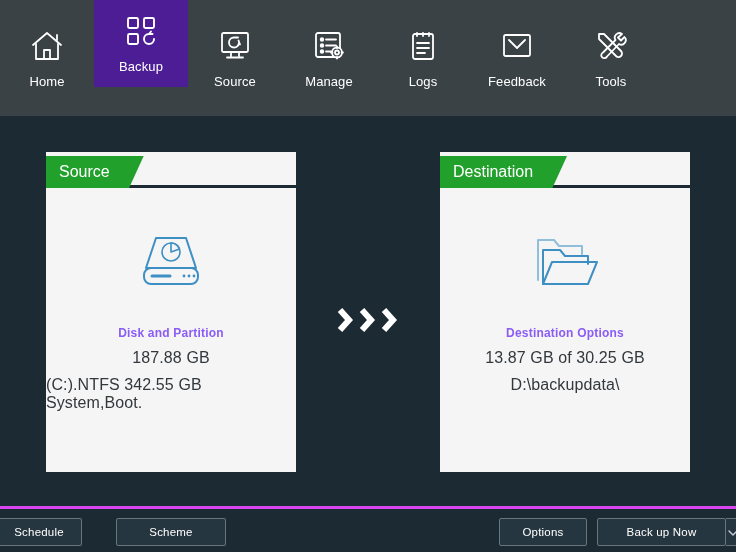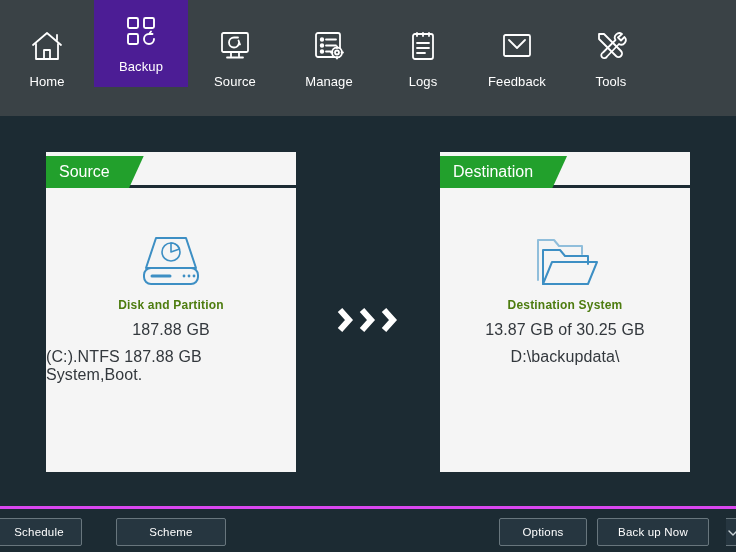--- a/index.html
+++ b/index.html
@@ -114,23 +114,24 @@
   .card-icon {
     margin-top: 38px;
     width: 80px;
     height: 72px;
     display: flex;
     align-items: center;
     justify-content: center;
   }
   .card-icon svg { display: block; }
   .card-title {
+    margin-top: 28px;
     font-size: 12px;
     font-weight: bold;
-    color: #4d7c0f;
+    color: #8b5cf6;
     letter-spacing: .2px;
   }
   .card-line {
     margin-top: 9px;
     font-size: 16px;
     color: #33383d;
     letter-spacing: .1px;
   }
 
   
@@ -168,21 +169,21 @@
     display: flex;
     align-items: center;
     justify-content: center;
     box-sizing: border-box;
     cursor: pointer;
     letter-spacing: .2px;
   }
   .btn-schedule { left: -4px;  width: 86px; }
   .btn-scheme   { left: 80px;  width: 110px; margin-left: 36px; }
   .btn-options  { left: 499px; width: 88px; }
-  .btn-backup   { left: 597px; width: 112px; }
+  .btn-backup   { left: 597px; width: 129px; }
   .btn-backup-arrow {
     position: absolute;
     left: 726px;
     top: 9px;
     width: 16px;
     height: 28px;
     background: #263640;
     border: 1px solid #68767d;
     border-left: none;
     box-sizing: border-box;
@@ -296,21 +297,21 @@
           <path d="M18 46 L36 46" stroke-width="3"></path>
           <circle cx="50" cy="46" r="1.4" fill="#3d8fc4" stroke="none"></circle>
           <circle cx="55" cy="46" r="1.4" fill="#3d8fc4" stroke="none"></circle>
           <circle cx="60" cy="46" r="1.4" fill="#3d8fc4" stroke="none"></circle>
           <circle cx="37" cy="22" r="9" stroke-width="1.6"></circle>
           <path d="M37 22 L37 13 A9 9 0 0 1 45.5 19 Z" stroke-width="1.6"></path>
         </svg>
       </span>
       <div class="card-title">Disk and Partition</div>
       <div class="card-line">187.88 GB</div>
-      <div class="card-line">(C:).NTFS 187.88 GB System,Boot.</div>
+      <div class="card-line">(C:).NTFS 342.55 GB System,Boot.</div>
     </div>
   </div>
 
   <div class="arrows">
     <span>
       <svg width="70" height="30" viewBox="0 0 70 30" fill="none" stroke="#ffffff" stroke-width="6" stroke-linejoin="miter" stroke-linecap="butt">
         <path d="M5 5 L14 15 L5 25"></path>
         <path d="M27 5 L36 15 L27 25"></path>
         <path d="M49 5 L58 15 L49 25"></path>
       </svg>
@@ -322,21 +323,21 @@
     <div class="card-underline"></div>
     <div class="ribbon">Destination</div>
     <div class="card-body">
       <span class="card-icon">
         <svg width="70" height="64" viewBox="0 0 70 64" fill="none" stroke="#3d8fc4" stroke-width="2" stroke-linejoin="round" stroke-linecap="round">
           <path d="M8 50 L8 10 L24 10 L29 16 L52 16 L52 24" stroke-opacity="0.55"></path>
           <path d="M13 54 L13 20 L30 20 L35 26 L58 26 L58 34"></path>
           <path d="M13 54 L22 32 L67 32 L58 54 Z"></path>
         </svg>
       </span>
-      <div class="card-title">Destination System</div>
+      <div class="card-title">Destination Options</div>
       <div class="card-line">13.87 GB of 30.25 GB</div>
       <div class="card-line">D:\backupdata\</div>
     </div>
   </div>
 
 </div>
 
 <div class="bottombar">
   <div class="btn btn-schedule">Schedule</div>
   <div class="btn btn-scheme">Scheme</div>

